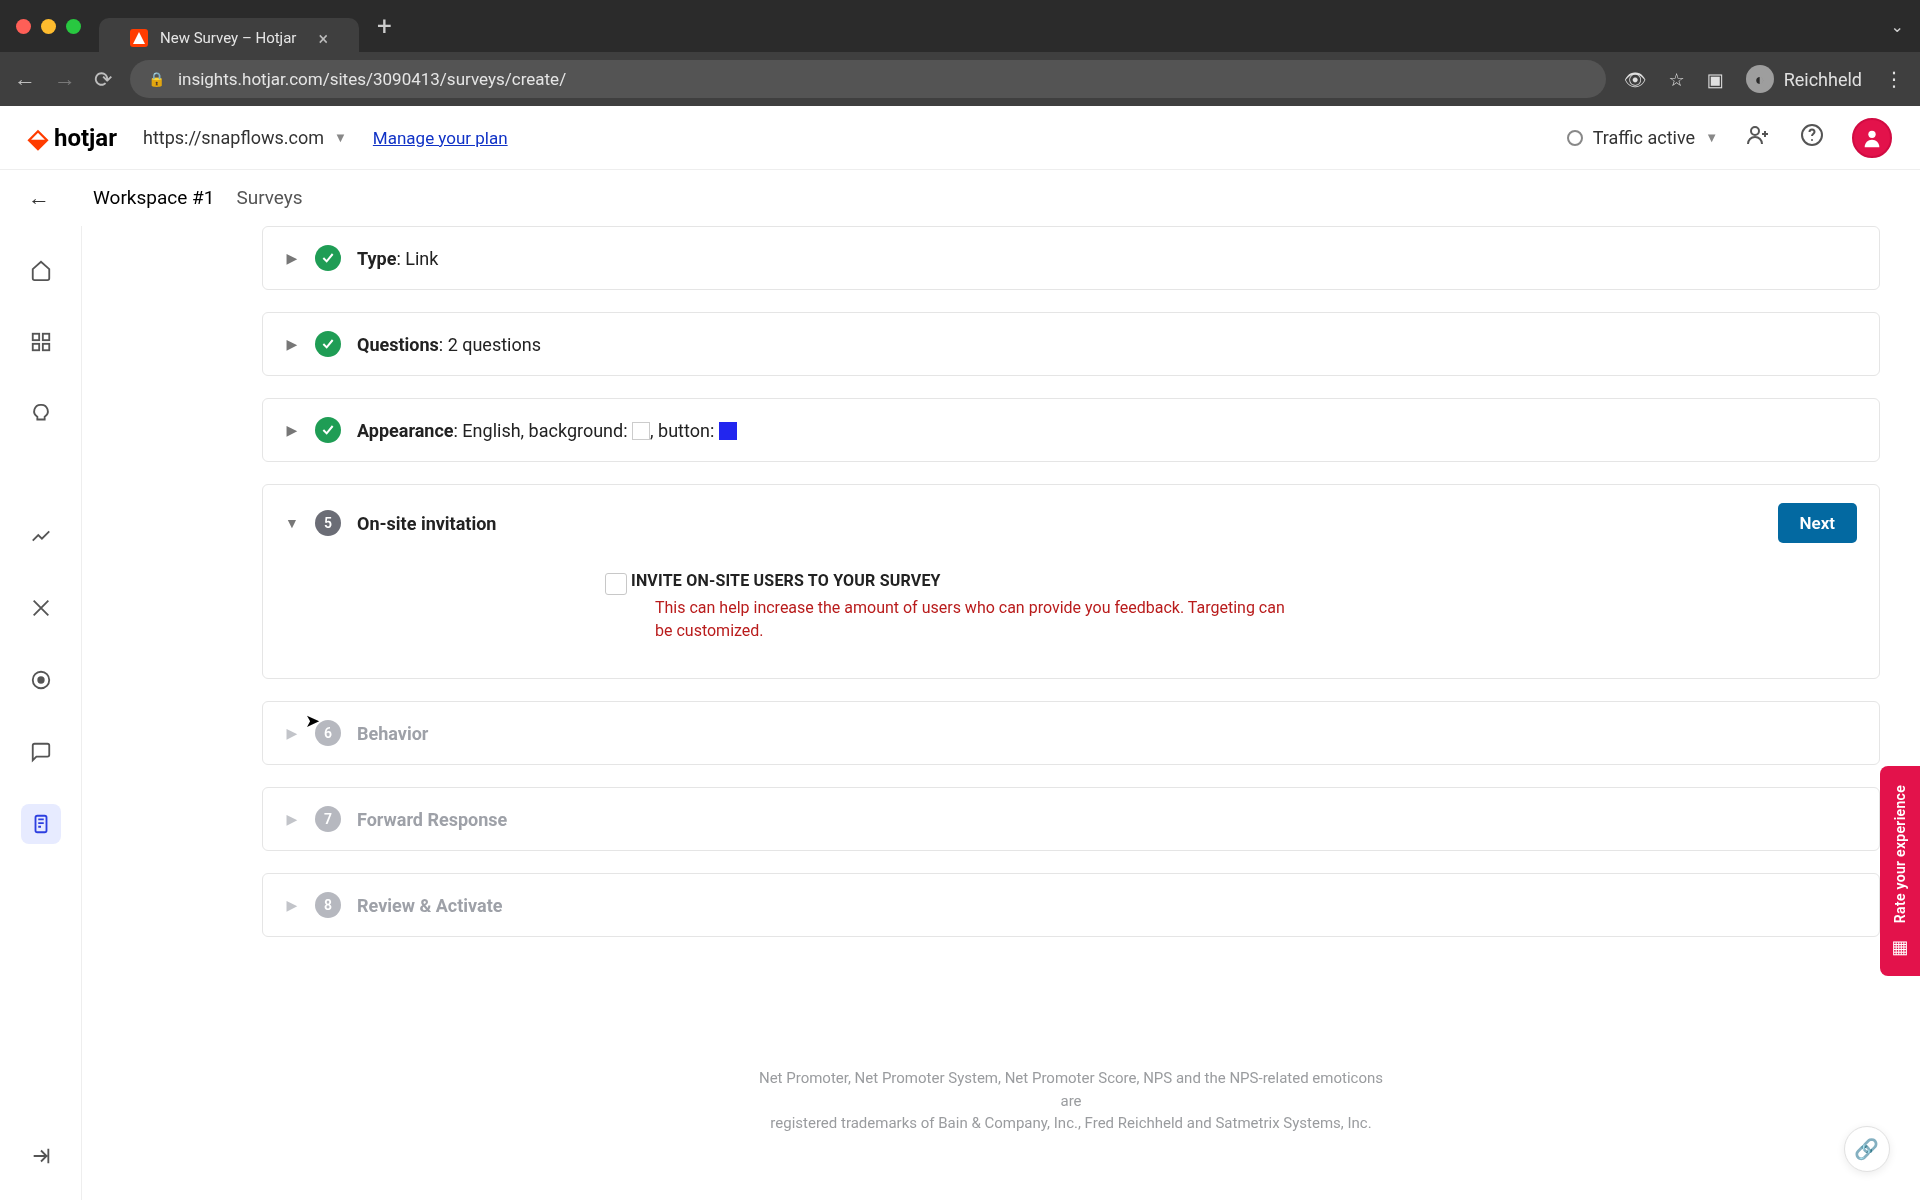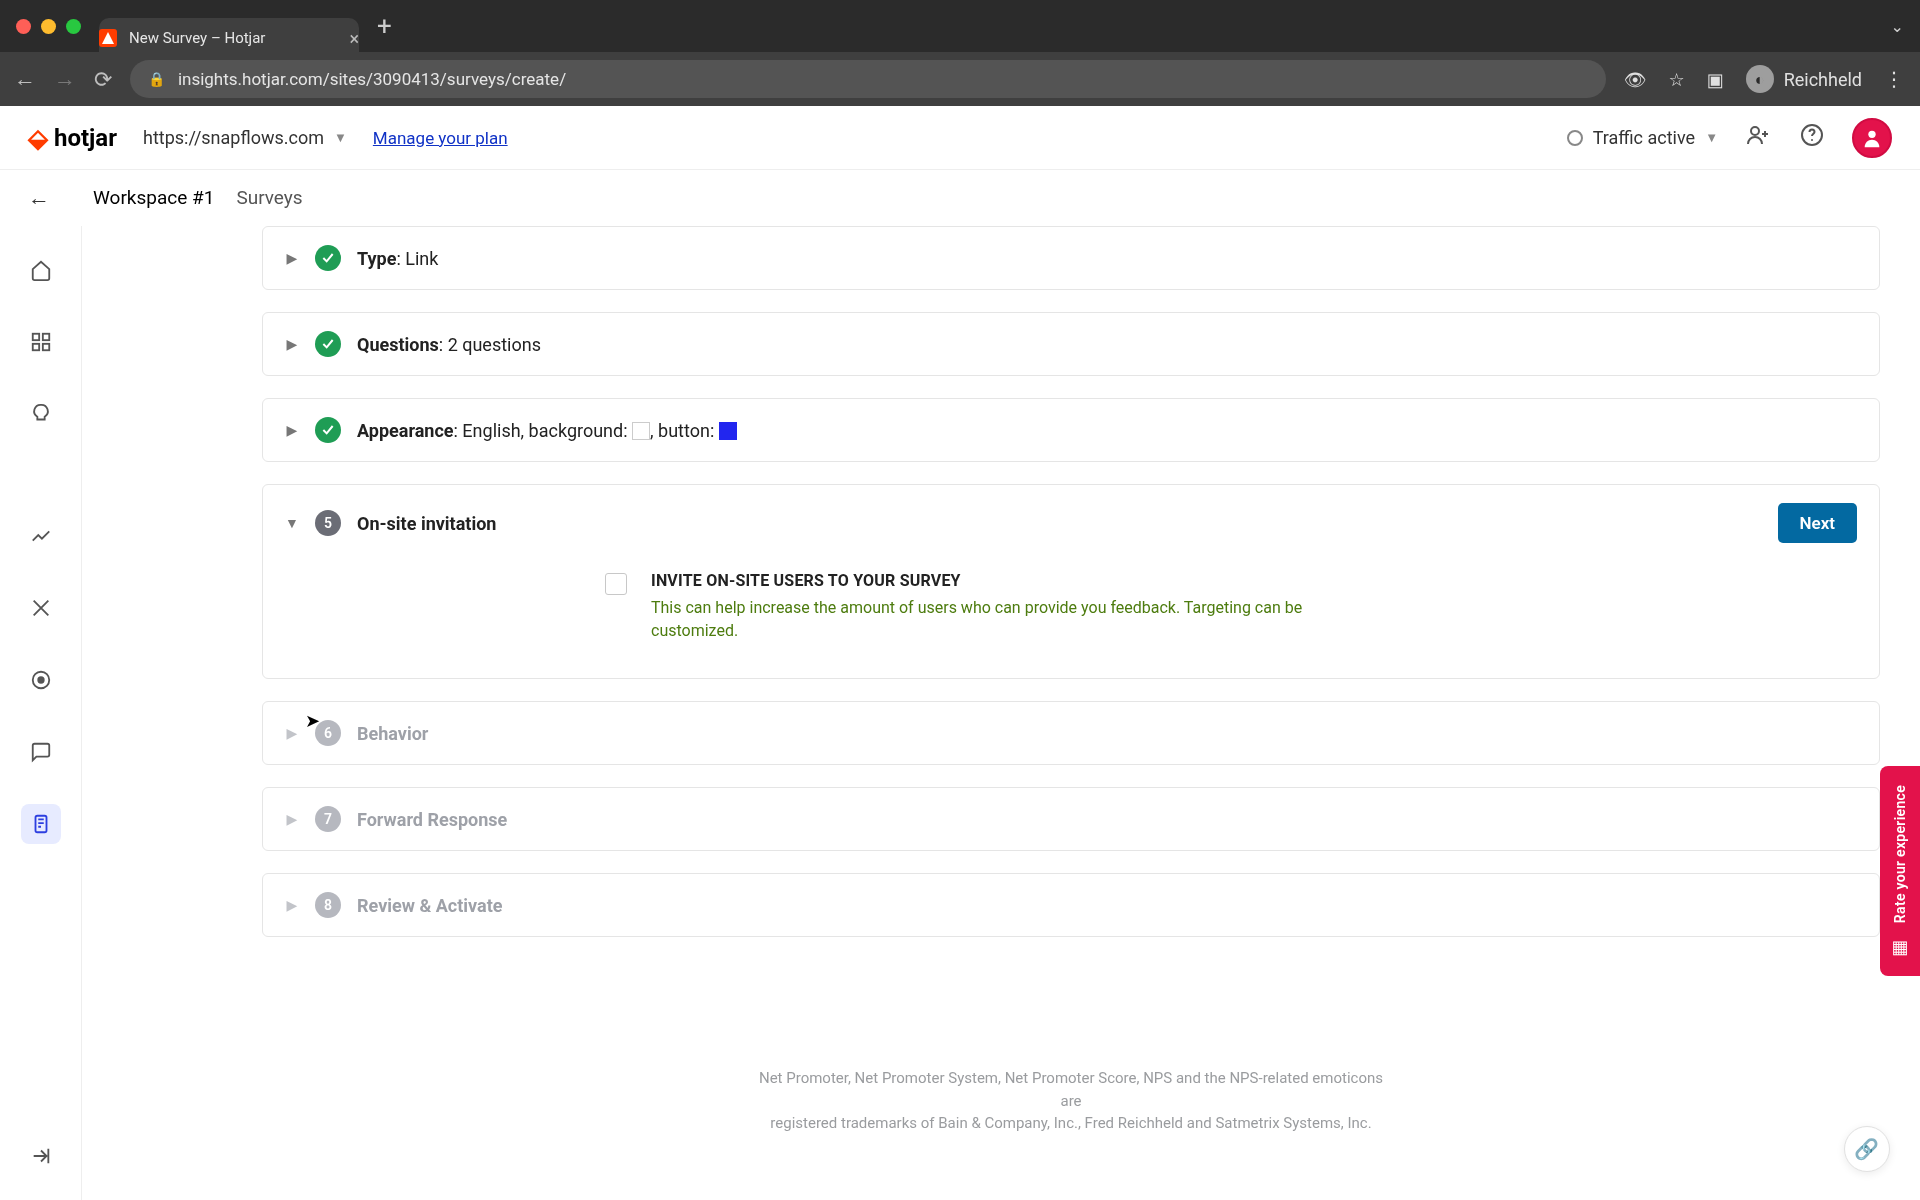--- a/index.html
+++ b/index.html
@@ -3,21 +3,21 @@
 <meta charset="utf-8">
 <style>
 * { margin:0; padding:0; box-sizing:border-box; font-family:-apple-system,BlinkMacSystemFont,"Segoe UI",Roboto,sans-serif; }
 body { background:#fff; width:1920px; height:1200px; overflow:hidden; position:relative; }
 
 
 .browser-top { background:#2b2b2b; height:52px; display:flex; align-items:center; padding:0 16px; }
 .traffic { display:flex; gap:10px; margin-right:18px; }
 .traffic span { width:15px; height:15px; border-radius:50%; display:block; }
 .tl-red{background:#ff5f57;} .tl-yel{background:#febc2e;} .tl-grn{background:#28c840;}
-.tab { background:#3f3f3f; border-radius:10px 10px 0 0; display:flex; align-items:center; padding:0 0; height:40px; margin-top:24px; gap:12px; min-width:260px; color:#e6e6e6; font-size:15px; }
+.tab { background:#3f3f3f; border-radius:10px 10px 0 0; display:flex; align-items:center; padding:0 31px; height:40px; margin-top:24px; gap:12px; min-width:260px; color:#e6e6e6; font-size:15px; }
 .tab-fav { width:18px; height:18px; background:#ff3c00; border-radius:3px; position:relative; }
 .tab-fav::after{content:"";position:absolute;inset:3px;background:#fff;clip-path:polygon(50% 0,100% 100%,0 100%);}
 .tab-close{ margin-left:auto; color:#bbb; font-size:18px; }
 .tab-add{ color:#ccc; font-size:26px; margin-left:18px; }
 .chev{ margin-left:auto; color:#ccc; }
 .addr-bar{ background:#3f3f3f; height:54px; display:flex; align-items:center; padding:0 14px; gap:18px; color:#e0e0e0; }
 .addr-bar .nav-ico{ font-size:22px; color:#bdbdbd; }
 .url-box{ flex:1; background:#545454; height:38px; border-radius:20px; display:flex; align-items:center; padding:0 18px; gap:12px; color:#e5e5e5; font-size:17px; }
 .url-box .lock{ font-size:14px; }
 .right-ico{ display:flex; align-items:center; gap:22px; font-size:18px; }
@@ -62,24 +62,24 @@
 .step-num { background:#6b6d76; }
 .step-num.dim{ background:#b6b8bf; }
 .panel-title{ color:#222; }
 .panel-title.dim{ color:#9ea1a8; }
 .panel-title b{ font-weight:700; }
 .sw{ display:inline-block; width:18px;height:18px; border:1px solid #ccc; vertical-align:-3px;}
 .sw.blue{ background:#2226ef; border-color:#2226ef;}
 .panel-hdr .next-btn{ margin-left:auto; background:#0369a1; color:#fff; border:none; padding:10px 22px; border-radius:5px; font-size:17px; font-weight:600;}
 
 .panel-body{ padding:10px 22px 36px 22px; display:flex; }
-.invite-box{ margin-left:320px; display:flex; gap:24px; max-width:700px;}
+.invite-box{ margin-left:320px; display:flex; gap:4px; max-width:700px;}
 .chk{ width:22px;height:22px;border:1.5px solid #c8c8c8;border-radius:3px; flex-shrink:0; margin-top:2px;}
 .invite-txt h4{ font-size:16px; font-weight:700; letter-spacing:.2px; color:#222; margin-bottom:6px;}
-.invite-txt p{ font-size:16px; color:#4d7c0f; line-height:1.45;}
+.invite-txt p{ font-size:16px; color:#b91c1c; line-height:1.45;margin-left:24px;}
 
 .footer-note{ text-align:center; color:#9a9c9f; font-size:15px; line-height:1.5; max-width:640px; margin:130px auto 0;}
 
 
 .feedback-tab{ position:absolute; right:0; top:540px; background:#e3124b; color:#fff; width:40px; height:210px; border-radius:8px 0 0 8px; display:flex; flex-direction:column; align-items:center; justify-content:center; gap:12px; }
 .feedback-tab span.vert{ writing-mode:vertical-rl; transform:rotate(180deg); font-size:14px; font-weight:600; letter-spacing:.3px;}
 .feedback-tab .fb-ico{ font-size:18px; }
 
 
 .float-link{ position:absolute; right:30px; bottom:28px; width:46px;height:46px;border-radius:50%;background:#fff;border:1px solid #e1e1e1;box-shadow:0 2px 8px rgba(0,0,0,.08);display:flex;align-items:center;justify-content:center;font-size:20px;color:#555;}

